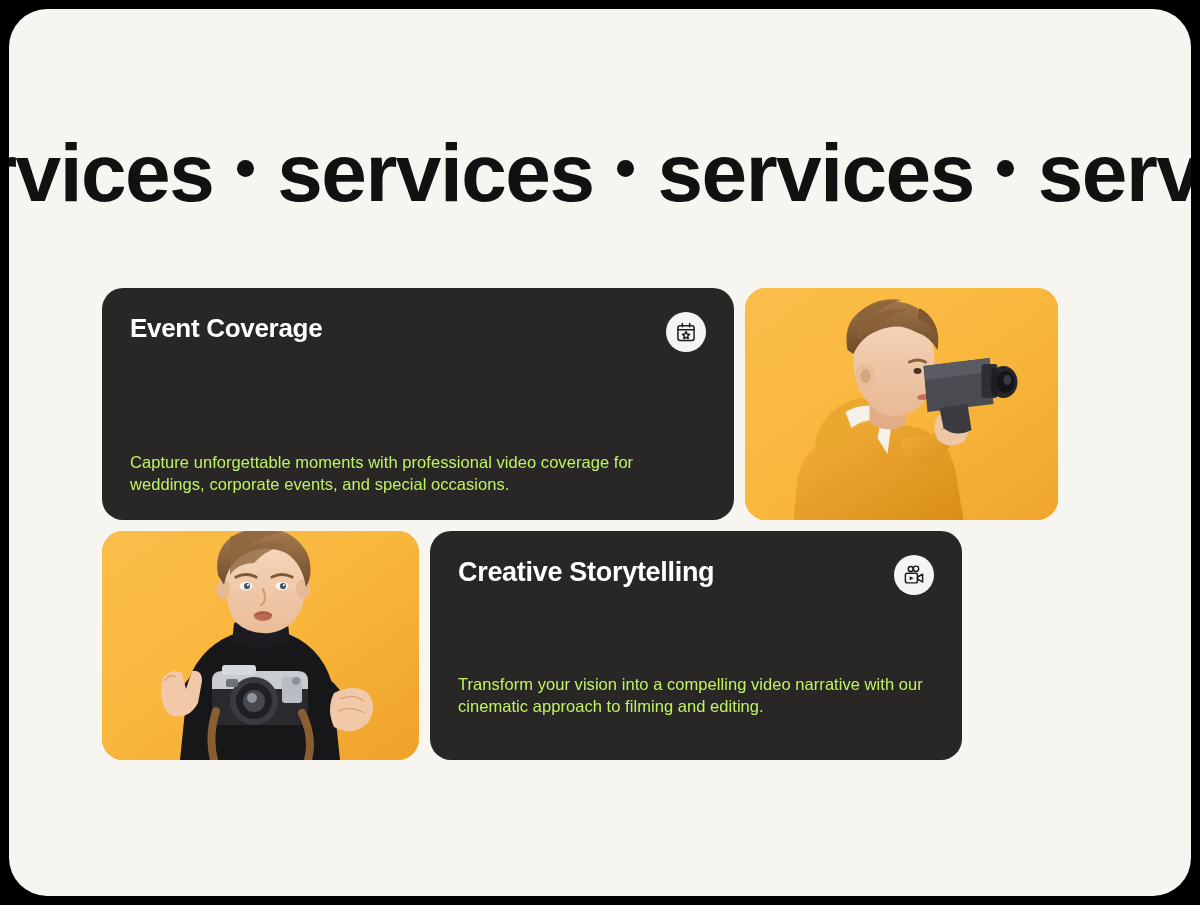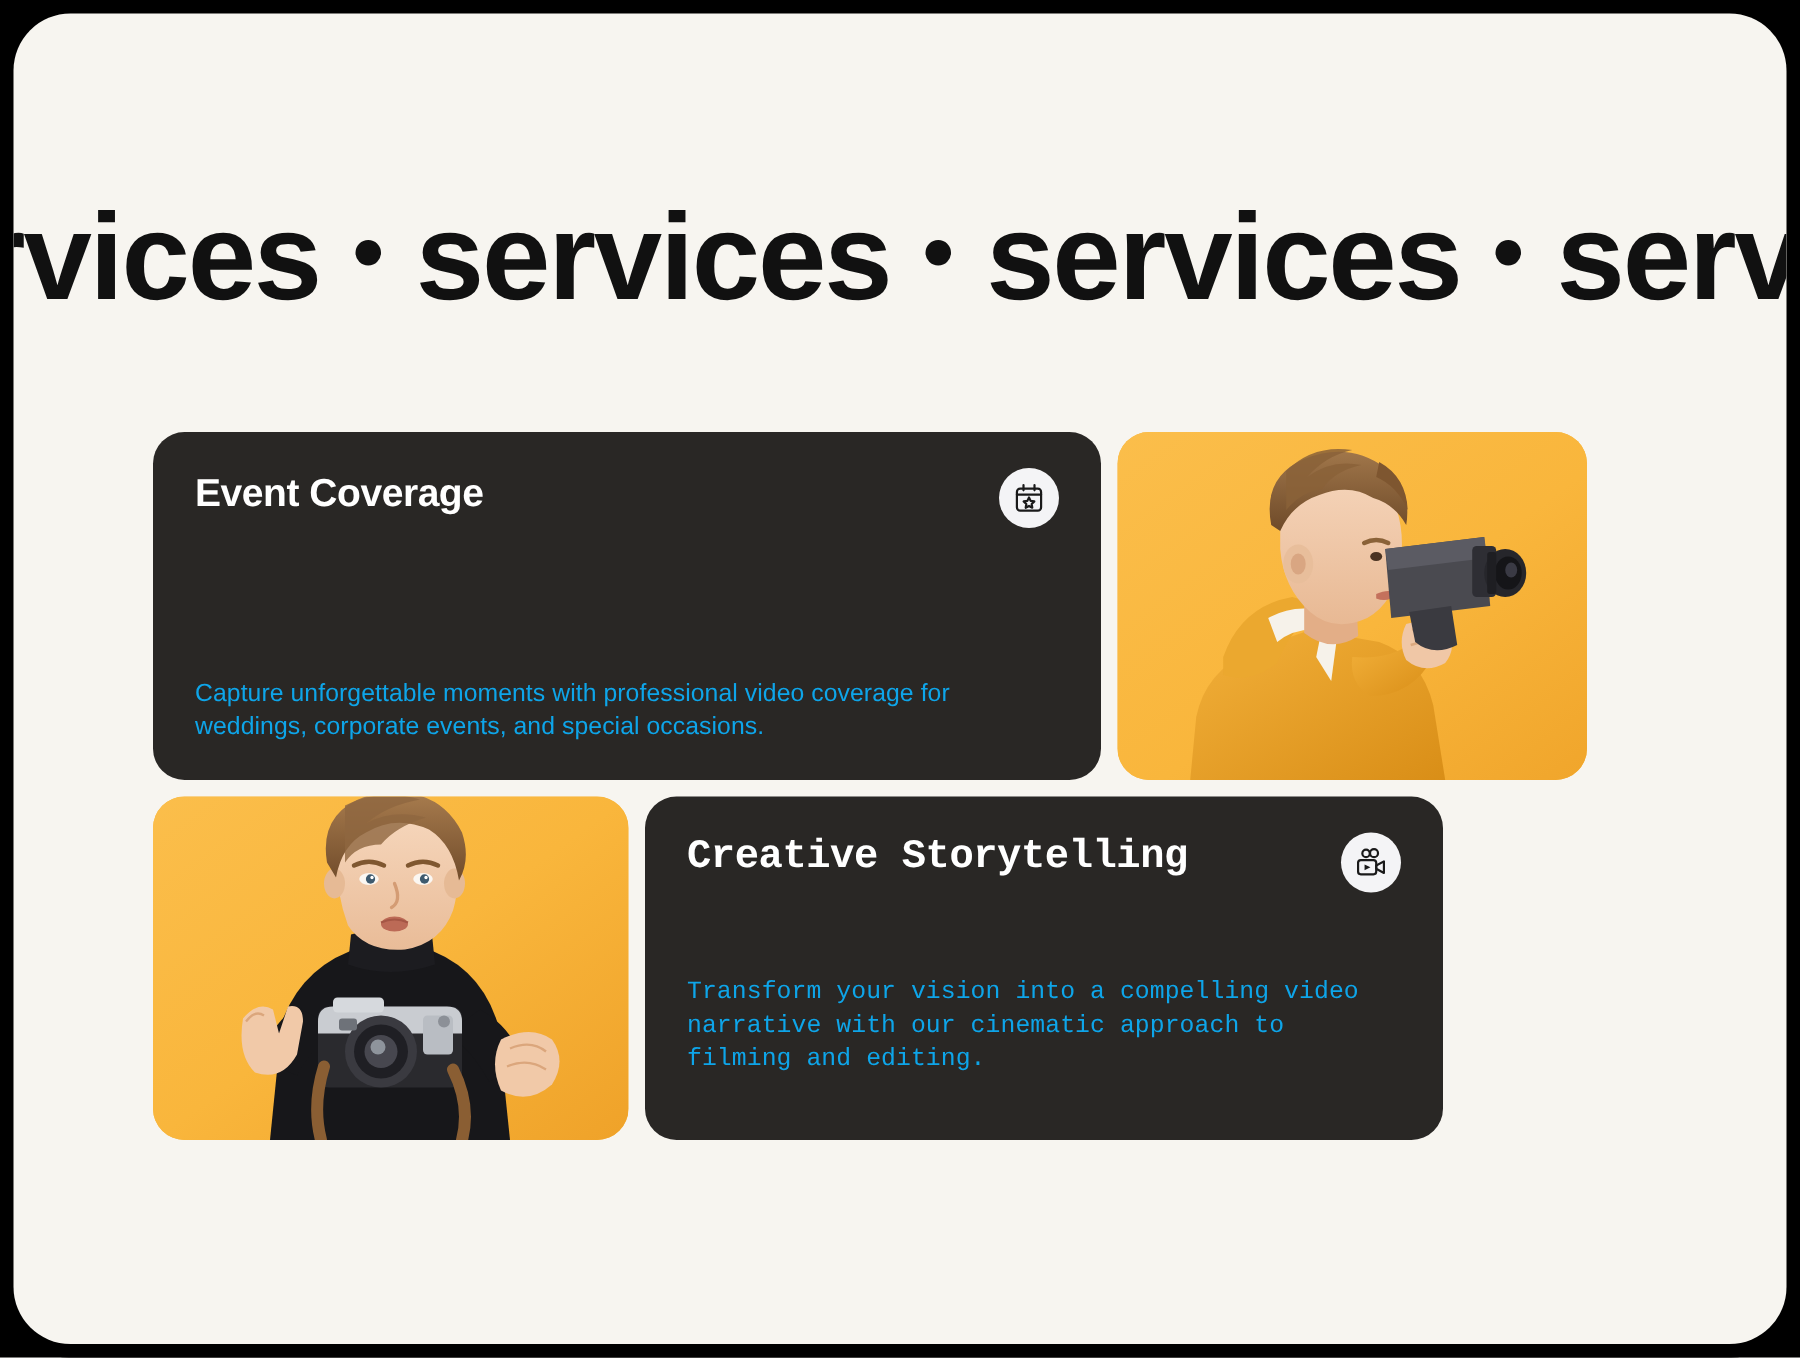--- a/index.html
+++ b/index.html
@@ -93,21 +93,21 @@
   .info-card {
     background: #292725;
     border-radius: 21px;
     position: relative;
     padding: 26px 28px 24px 28px;
     display: flex;
     flex-direction: column;
   }
 
   .card-wide  { width: 645px; height: 232px; }
-  .card-wide2 { width: 532px; height: 229px; font-family: Liberation Mono, monospace; }
+  .card-wide2 { width: 532px; height: 229px; }
 
   .card-head {
     display: flex;
     align-items: flex-start;
     justify-content: space-between;
   }
 
   .card-title {
     font-size: 26px;
     font-weight: 700;
@@ -129,21 +129,21 @@
     justify-content: center;
     margin-top: -2px;
   }
 
   .icon-badge svg { display: block; }
 
   .card-desc {
     margin-top: auto;
     font-size: 16.5px;
     line-height: 1.37;
-    color: #0ea5e9;
+    color: #bef264;
     letter-spacing: 0.05px;
   }
 
   .card-desc-2 { margin-bottom: 18px; }
 
   
   .photo-card {
     border-radius: 21px;
     overflow: hidden;
     position: relative;

